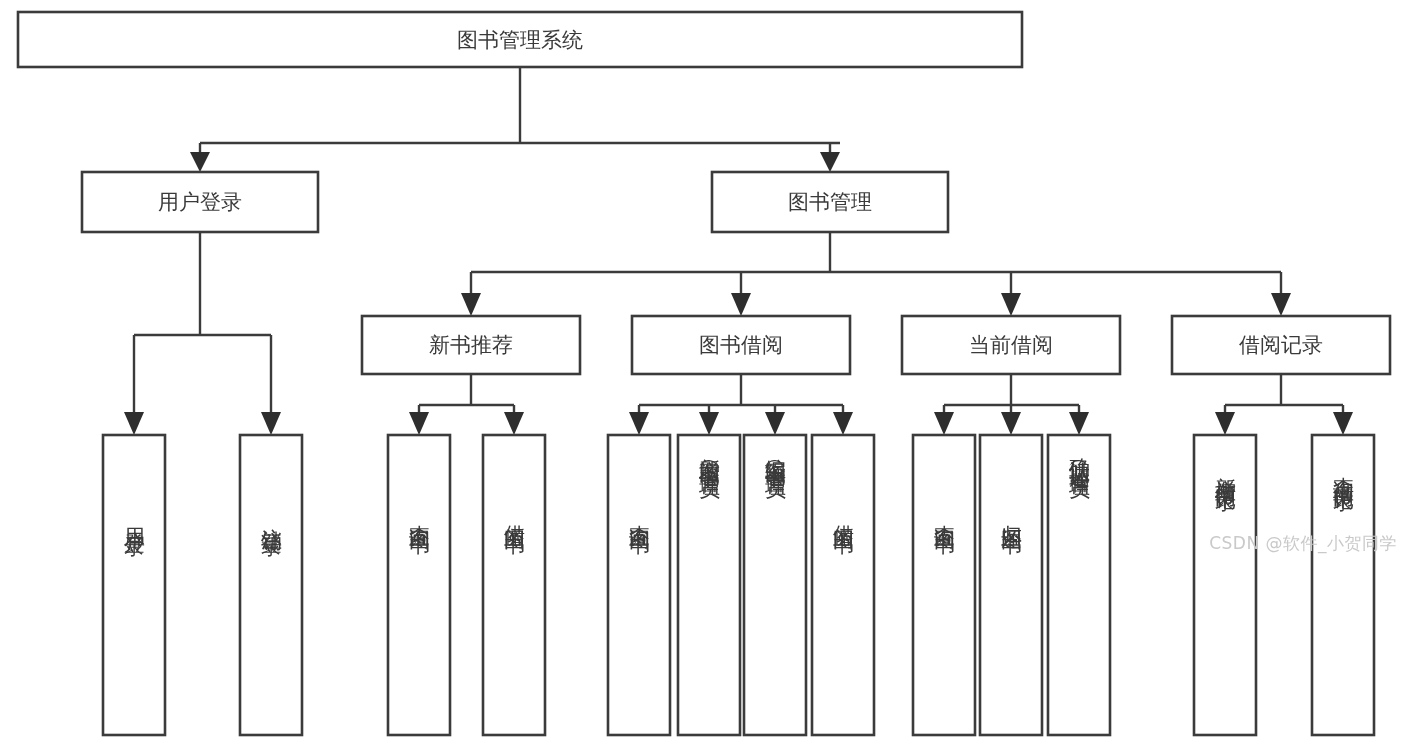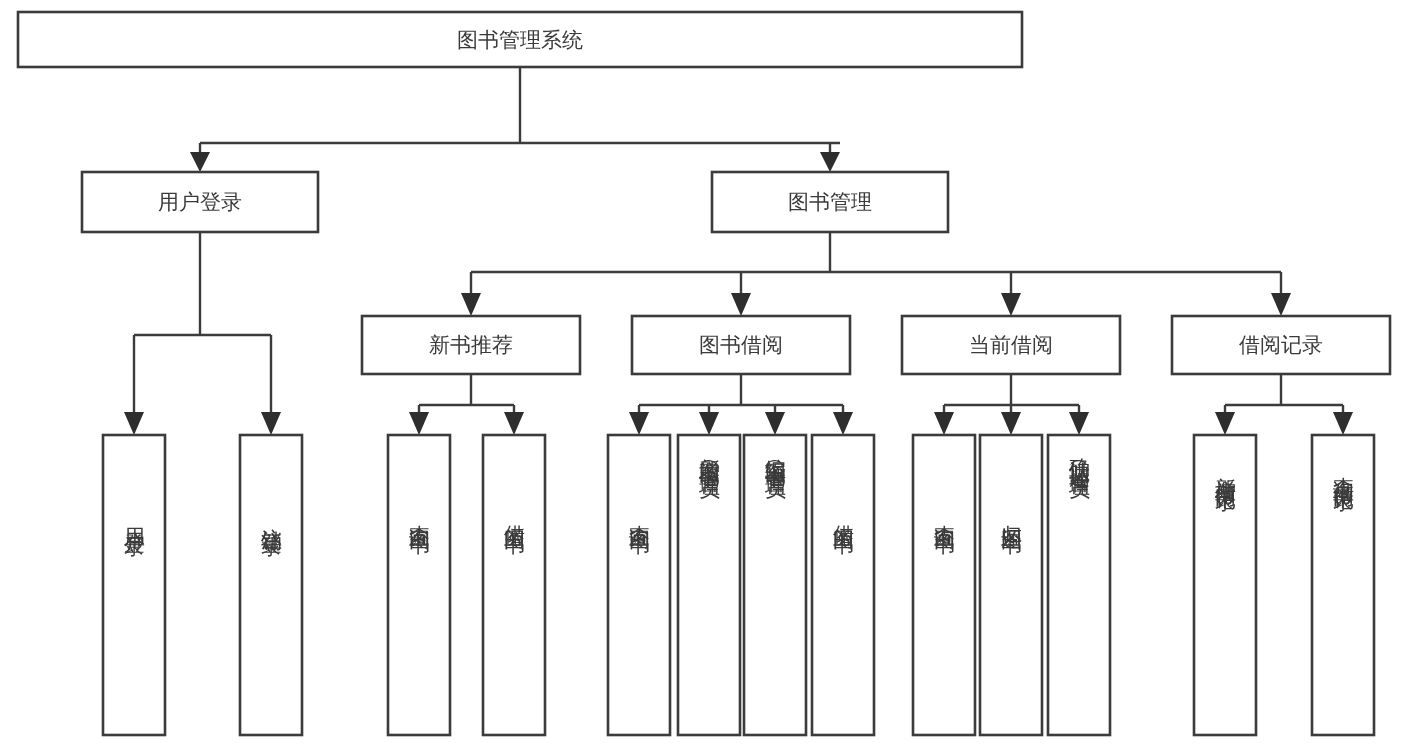--- a/index.html
+++ b/index.html
@@ -227,14 +227,15 @@
   <div class="vert-label-wrap" style="left:1048px; top:441px; width:62px; height:294px;">
     <span class="vert-label">确认归还（管理员）</span>
   </div>
   <div class="vert-label-wrap" style="left:1194px; top:460px; width:62px; height:275px;">
     <span class="vert-label">新增借阅记录</span>
   </div>
   <div class="vert-label-wrap" style="left:1312px; top:460px; width:62px; height:275px;">
     <span class="vert-label">查询借阅记录</span>
   </div>
 
+  <div class="watermark">CSDN @软件_小贺同学</div>
 
 </div>
 
 </body></html>

